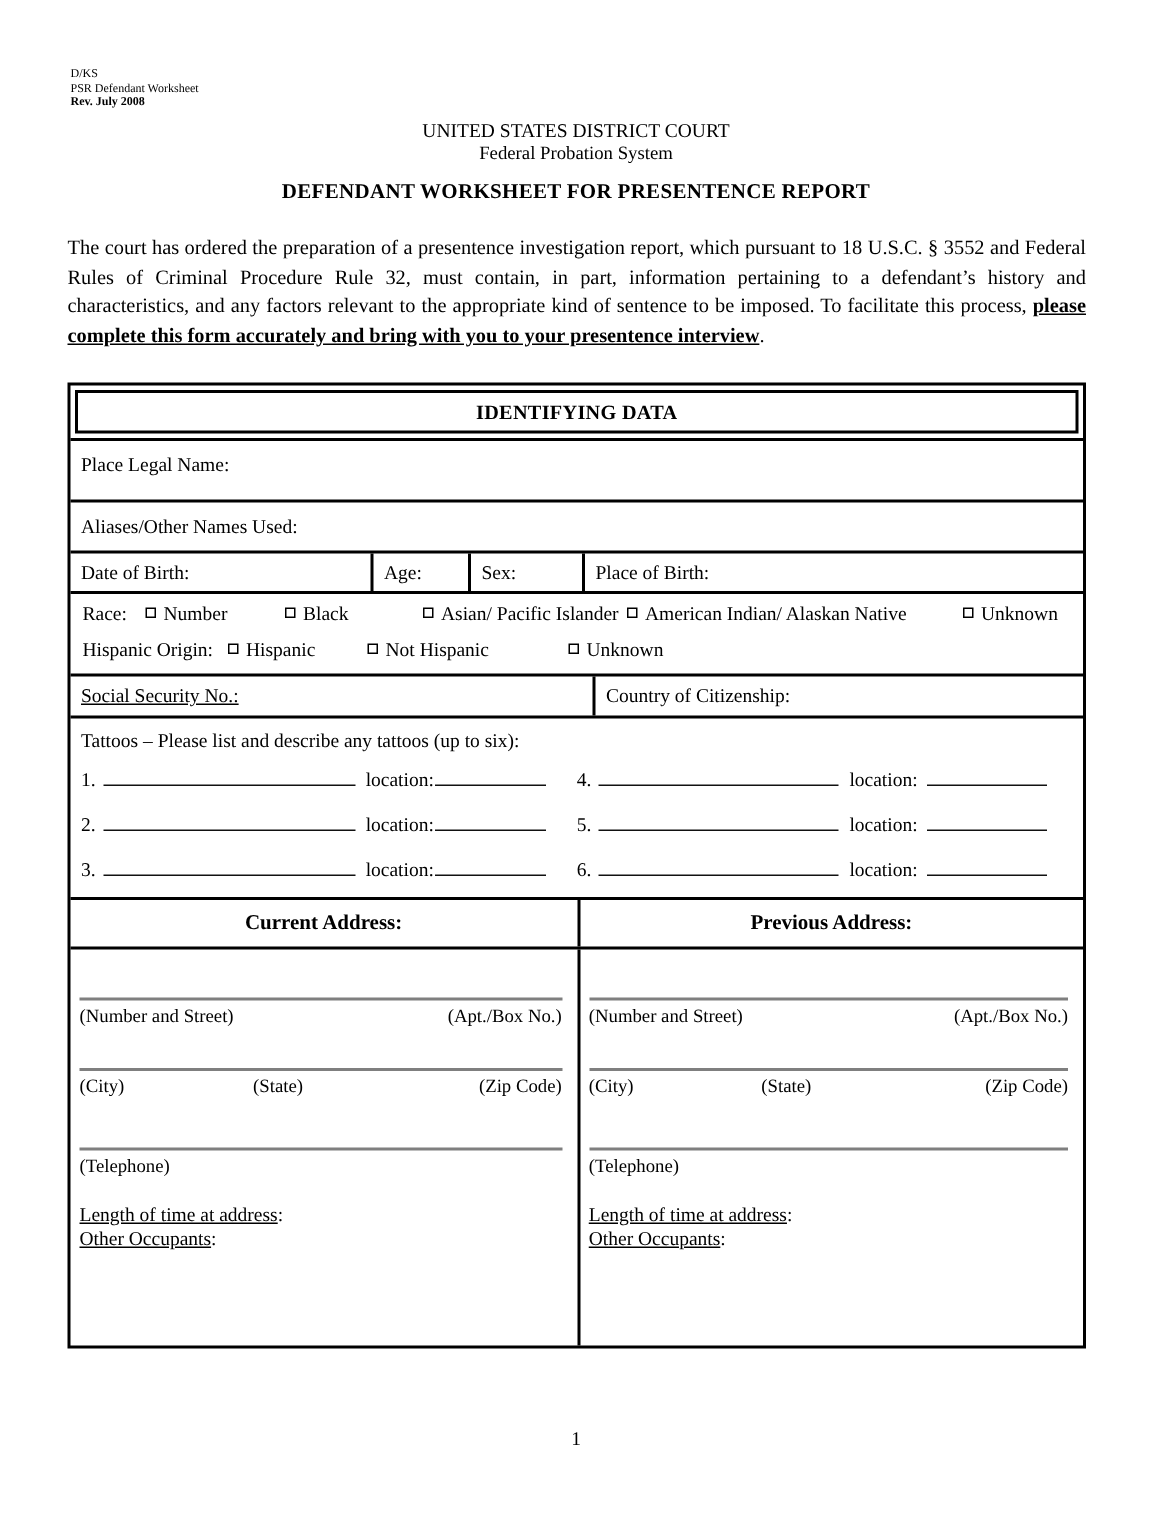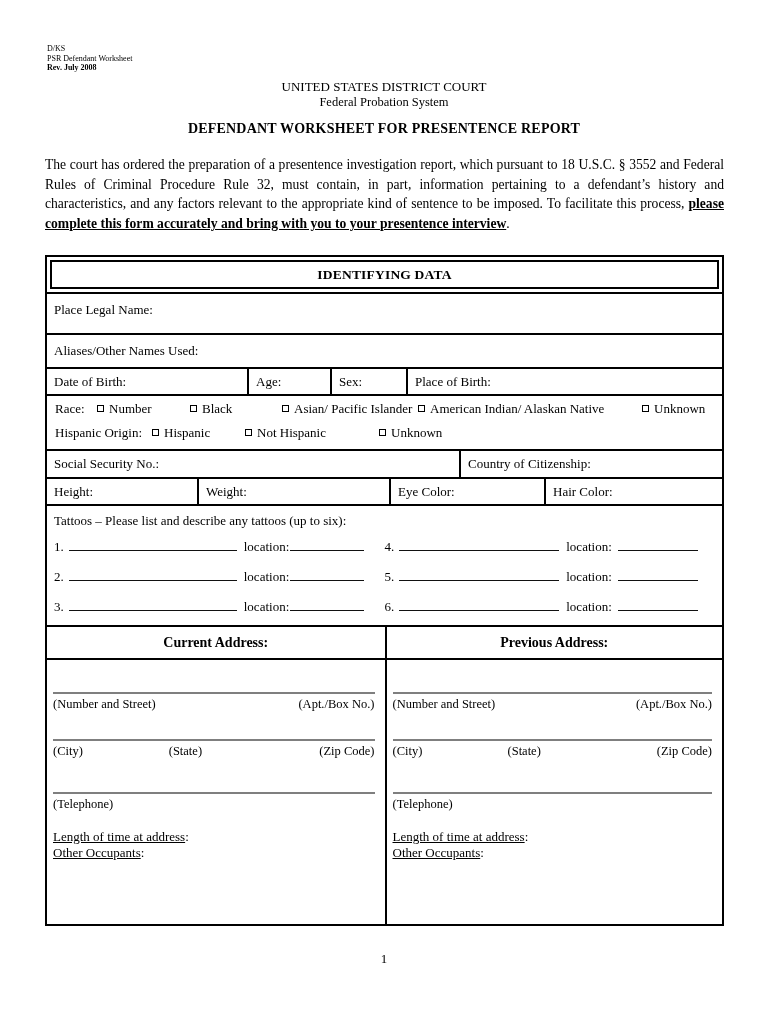--- a/index.html
+++ b/index.html
@@ -41,29 +41,29 @@
   }
 
   .r-name  { height: 41px; padding: 8px 0 0 7px; }
   .r-alias { height: 34px; display: flex; align-items: center; padding-left: 7px; }
 
   .cellrow { display: flex; }
   .cellrow .cell { display: flex; align-items: center; padding-left: 7px; }
   .cellrow .cell + .cell { border-left: 2px solid #000; }
 
   .r-dob { height: 27px; }
-  .r-dob .c1 { width: 200px; } .r-dob .c2 { width: 83px; } .r-dob .c3 { width: 76px; } .r-dob .c4 { flex: 1; }
+  .r-dob .c1 { width: 200px; } .r-dob .c2 { width: 65px; } .r-dob .c3 { width: 76px; } .r-dob .c4 { flex: 1; }
 
   .r-race { height: 55px; }
   .race-line { position: relative; height: 24px; }
   .race-line .opt, .race-line .lbl { position: absolute; top: 5px; white-space: nowrap; }
   .cb { display: inline-block; width: 7px; height: 7px; border: 1px solid #000; margin-right: 5px; vertical-align: 1px; }
 
   .r-ssn { height: 28px; }
-  .r-ssn .c1 { width: 412px; } .r-ssn .c2 { flex: 1; text-align: right; }
+  .r-ssn .c1 { width: 348px; text-decoration: underline; } .r-ssn .c2 { flex: 1; text-align: right; }
 
   .r-hwt { height: 27px; }
   .r-hwt .c1 { width: 150px; } .r-hwt .c2 { width: 192px; } .r-hwt .c3 { width: 155px; } .r-hwt .c4 { flex: 1; }
 
   .r-tat { height: 121px; padding: 7px 7px 0 7px; }
   .tat-grid { display: flex; margin-top: 9px; }
   .tat-col { width: 50%; }
   .tat-line { display: flex; align-items: baseline; height: 30px; }
   .tat-num { flex: none; margin-right: 5px; }
   .tln { flex: none; border-bottom: 1.5px solid #111; height: 13px; }
@@ -161,34 +161,20 @@
 
     <div class="row r-ssn cellrow">
       <div class="cell c1">
           <span>Social Security No.:</span>
         </div>
       <div class="cell c2">
           <span>Country of Citizenship:</span>
         </div>
     </div>
 
-    <div class="row r-hwt cellrow">
-      <div class="cell c1">
-          <span>Height:</span>
-        </div>
-      <div class="cell c2">
-          <span>Weight:</span>
-        </div>
-      <div class="cell c3">
-          <span>Eye Color:</span>
-        </div>
-      <div class="cell c4">
-          <span>Hair Color:</span>
-        </div>
-    </div>
 
     <div class="row r-tat">
       <div>Tattoos – Please list and describe any tattoos (up to six):</div>
       <div class="tat-grid">
         <div class="tat-col">
           <div class="tat-line">
             <span class="tat-num">1.</span>
             <span class="tln desc"></span>
             <span class="tat-loclbl">location:</span>
             <span class="tln loc"></span>

